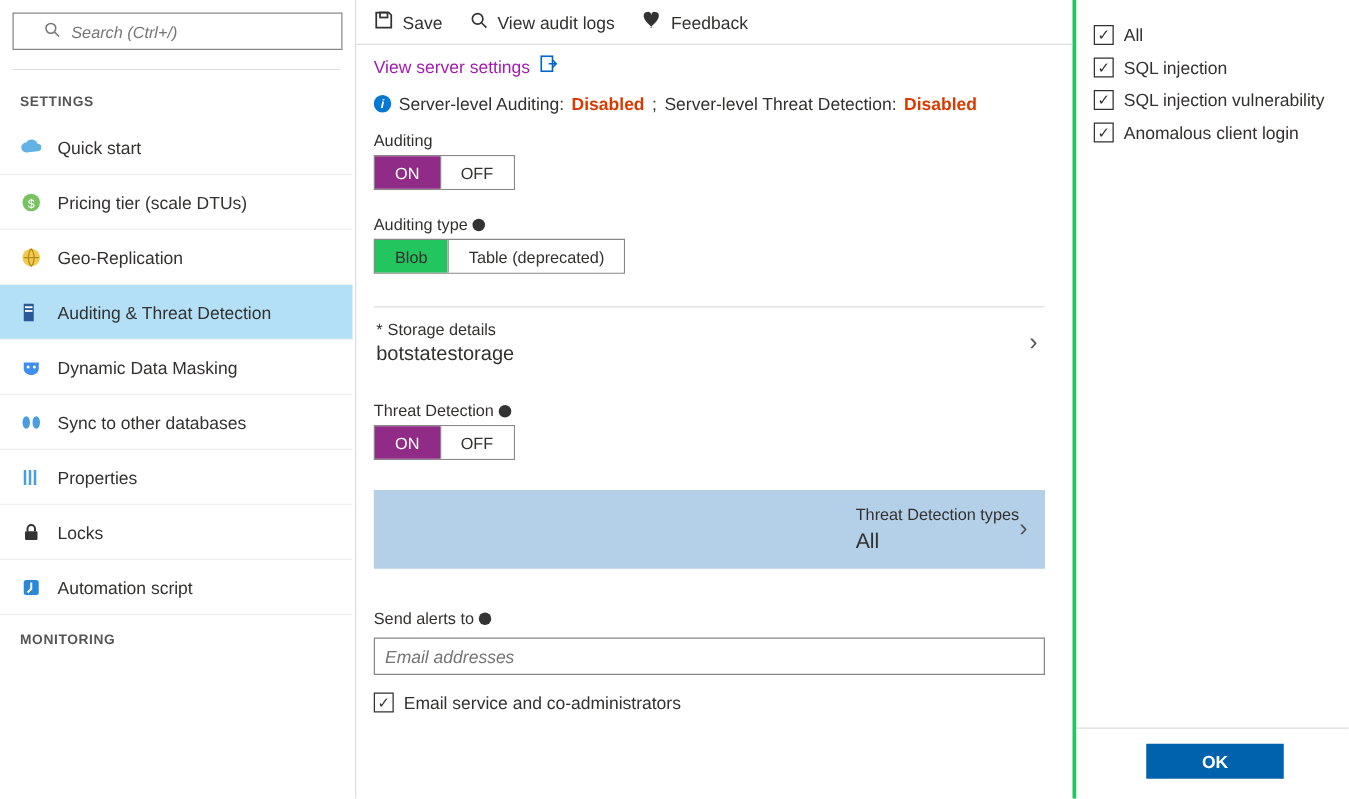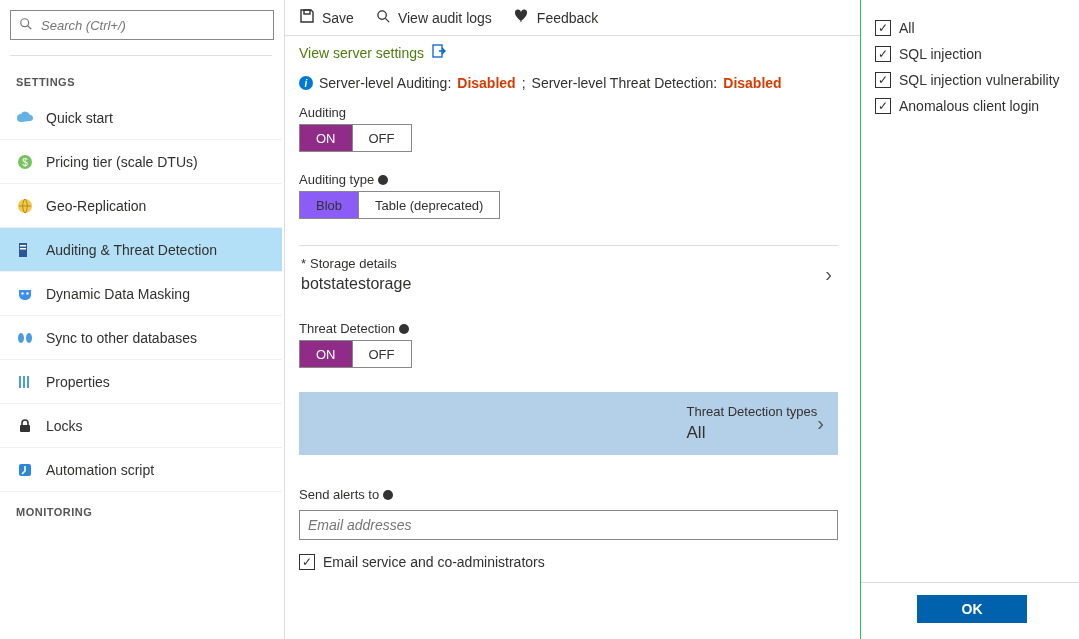--- a/index.html
+++ b/index.html
@@ -21,21 +21,21 @@
     border-right: 1px solid #ddd;
     padding: 6px 0 0 0;
     position: relative;
   }
   .search-box {
     margin: 4px 10px 14px 10px;
     border: 1px solid #8a8886;
     height: 30px;
     display: flex;
     align-items: center;
-    padding: 0 8px;
+    padding: 0 24px;
     gap: 8px;
   }
   .search-box input {
     border: none;
     outline: none;
     flex: 1;
     font-style: italic;
     font-size: 13px;
     color: #605e5c;
   }
@@ -82,21 +82,21 @@
     justify-content: center;
   }
 
   
   .main {
     flex: 1;
     height: 100%;
     display: flex;
     flex-direction: column;
     position: relative;
-    border-right: 1px solid #22c55e;
+    border-right: 3px solid #22c55e;
   }
   .toolbar {
     height: 36px;
     display: flex;
     align-items: center;
     gap: 22px;
     padding: 0 14px;
     border-bottom: 1px solid #ddd;
   }
   .toolbar-btn {
@@ -113,21 +113,21 @@
     position: relative;
   }
   .main-body::-webkit-scrollbar { width: 14px; }
   .main-body::-webkit-scrollbar-track { background: #f3f2f1; }
   .main-body::-webkit-scrollbar-thumb { background: #c8c6c4; }
 
   .link-line {
     display: flex;
     align-items: center;
     gap: 8px;
-    color: #4d7c0f;
+    color: #a21caf;
     font-size: 14px;
     margin-bottom: 14px;
     cursor: pointer;
   }
   .status-line {
     display: flex;
     align-items: center;
     gap: 6px;
     font-size: 14px;
     margin-bottom: 14px;
@@ -163,21 +163,21 @@
     font-size: 13px;
     margin-bottom: 10px;
   }
   .toggle > div {
     padding: 0 16px;
     display:flex; align-items:center;
     cursor: pointer;
     background:#fff;
   }
   .toggle > div.active-purple { background:#912b88; color:#ffffff; }
-  .toggle > div.active-blue { background:#8b5cf6; }
+  .toggle > div.active-blue { background:#22c55e; }
   .toggle > div + div { border-left:1px solid #8a8886; }
 
   .storage-row {
     border-top: 1px solid #ddd;
     padding: 10px 6px 18px 2px;
     margin-top: 16px;
     display:flex; justify-content:space-between; align-items:center;
     cursor:pointer;
   }
   .storage-row .left .lab { font-size:13px; display:flex; gap:4px; align-items:center;}

